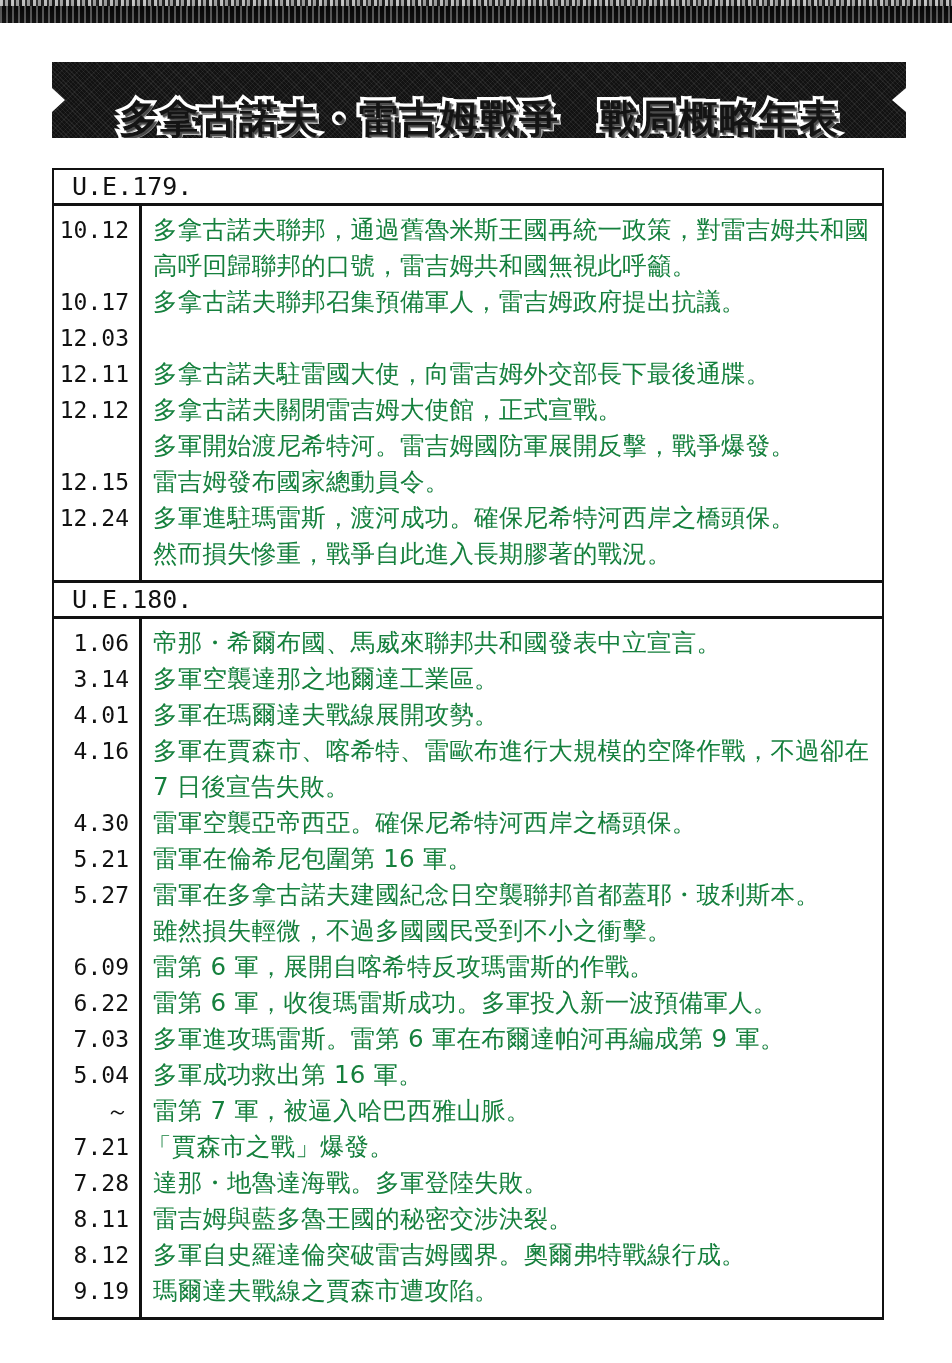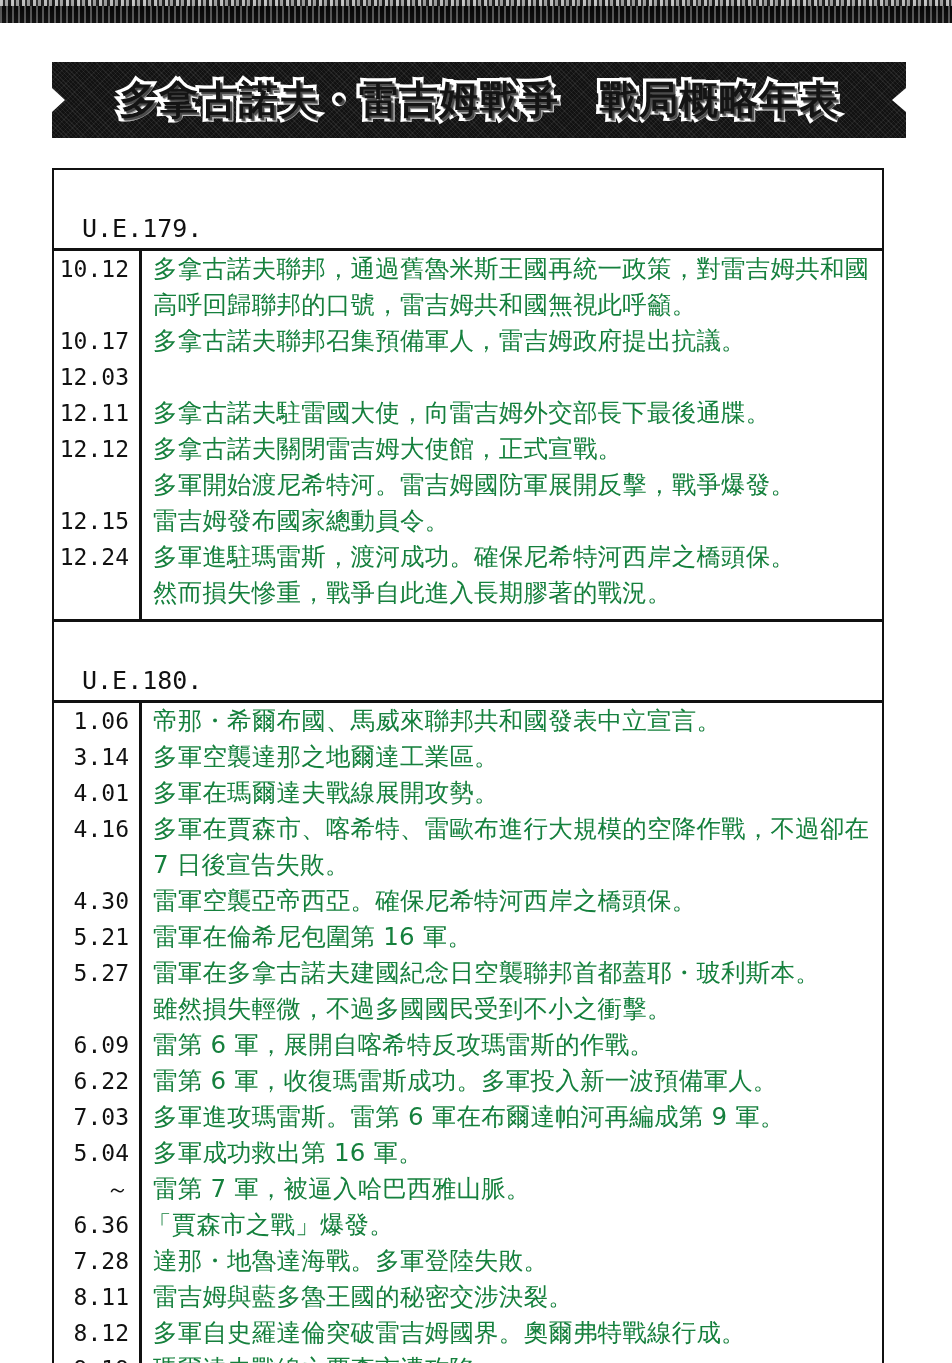--- a/index.html
+++ b/index.html
@@ -54,21 +54,21 @@
         rgba(255,255,255,.07) 0px, rgba(255,255,255,.07) 1px,
         rgba(0,0,0,0) 1px, rgba(0,0,0,0) 3px),
       repeating-linear-gradient(-45deg,
         rgba(255,255,255,.05) 0px, rgba(255,255,255,.05) 1px,
         rgba(0,0,0,0) 1px, rgba(0,0,0,0) 4px),
       #121212;
     clip-path: polygon(
       0px 0px, 854px 0px, 854px 26px, 840px 38px, 854px 50px,
       854px 76px, 0px 76px, 0px 50px, 13px 38px, 0px 26px);
     display: flex;
-    align-items: center;
+    align-items: flex-end;
     justify-content: center;
   }
   .title-text {
     font-family: "DejaVu Sans", "Liberation Sans", sans-serif;
     font-size: 39px;
     font-weight: bold;
     letter-spacing: 1px;
     color: #141414;
     white-space: pre;
     line-height: 1;
@@ -86,39 +86,39 @@
     left: 52px;
     top: 168px;
     width: 828px;
     border: 2.5px solid #111;
     border-bottom-width: 3px;
     background: #fff;
     box-sizing: content-box;
   }
 
   .section-header {
-    height: 42px;
+    height: 36px;
     border-bottom: 3px solid #111;
     display: flex;
     align-items: center;
-    padding-left: 28px;
+    padding-left: 18px;
     box-sizing: border-box;
-    margin-top: 39px;
   }
   .section-header + .section-body { border-top: none; }
   .section-header-label {
     font-family: "DejaVu Sans Mono", "Liberation Mono", monospace;
     font-size: 25px;
     letter-spacing: 0px;
     color: #111;
     line-height: 1;
   }
 
   .section-body {
     position: relative;
+    padding-top: 6px;
     padding-bottom: 8px;
   }
   .section-body.sec-break { border-bottom: 3px solid #111; }
   
   .section-body::before {
     content: "";
     position: absolute;
     left: 85px;
     top: 0;
     bottom: 0;
@@ -256,21 +256,21 @@
       </div>
       <div class="entry-row">
         <div class="entry-date">5.04</div>
         <div class="entry-text">多軍成功救出第 16 軍。</div>
       </div>
       <div class="entry-row">
         <div class="entry-date">～</div>
         <div class="entry-text">雷第 7 軍，被逼入哈巴西雅山脈。</div>
       </div>
       <div class="entry-row">
-        <div class="entry-date">6.36</div>
+        <div class="entry-date">7.21</div>
         <div class="entry-text hang">「賈森市之戰」爆發。</div>
       </div>
       <div class="entry-row">
         <div class="entry-date">7.28</div>
         <div class="entry-text">達那・地魯達海戰。多軍登陸失敗。</div>
       </div>
       <div class="entry-row">
         <div class="entry-date">8.11</div>
         <div class="entry-text">雷吉姆與藍多魯王國的秘密交涉決裂。</div>
       </div>

